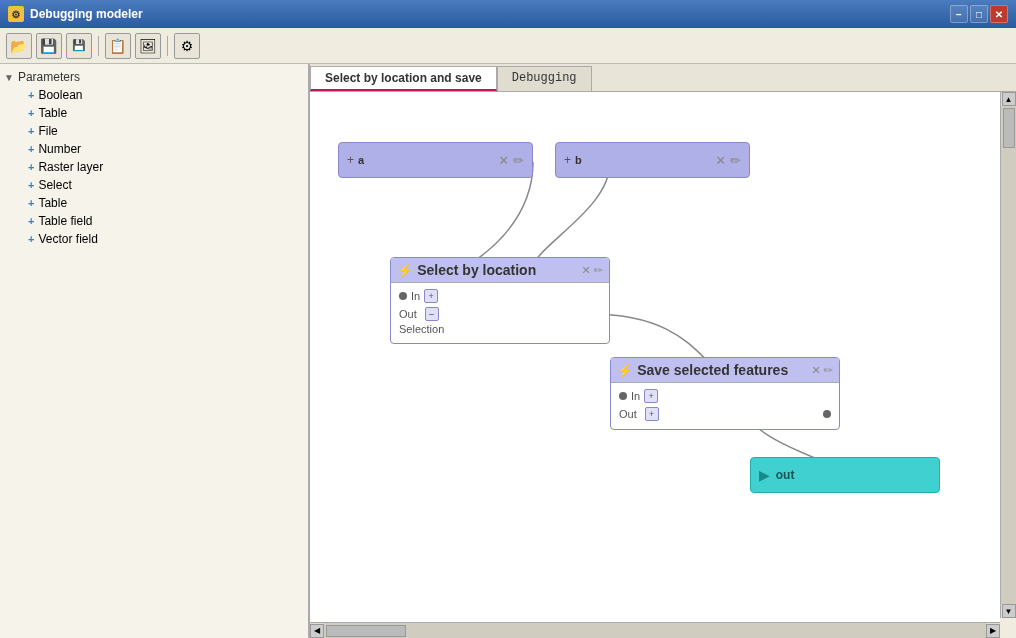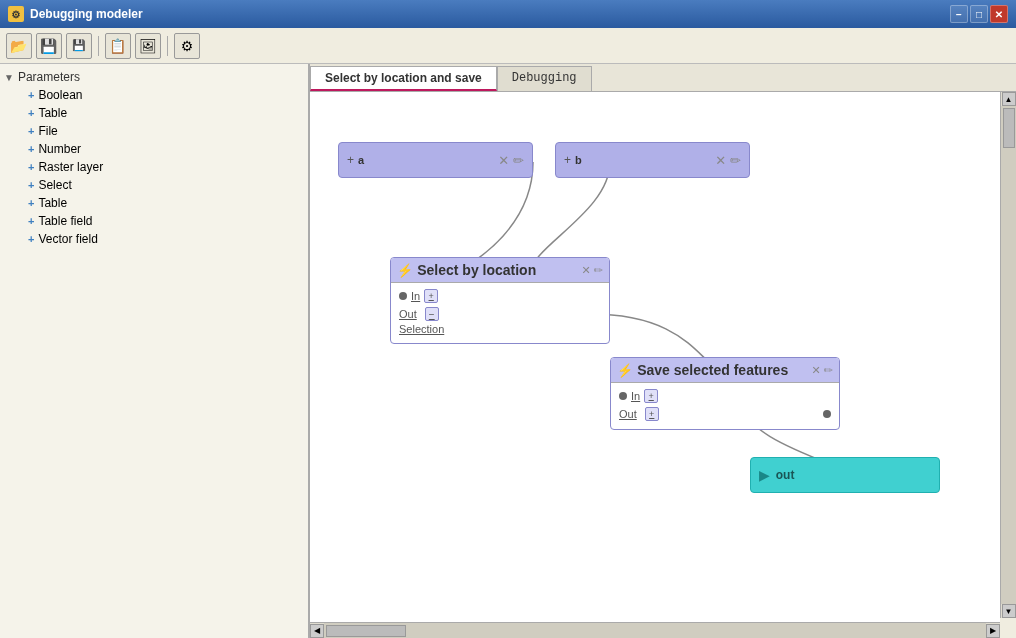--- a/index.html
+++ b/index.html
@@ -219,21 +219,21 @@
 
     .node-header {
       display: flex; align-items: center;
       background: #c0c0f0;
       padding: 4px 6px;
       border-radius: 3px 3px 0 0;
       border-bottom: 1px solid #aaa;
     }
     .node-title { flex: 1; font-size: 14px; font-weight: bold; color: #333; }
 
-    .node-body { padding: 4px 8px 6px; font-size: 11px; color: #555; text-decoration: underline; }
+    .node-body { padding: 4px 8px 6px; font-size: 11px; color: #555; }
     .node-minus-btn {
       width: 14px; height: 14px;
       background: #e0e0f8;
       border: 1px solid #8888cc;
       border-radius: 2px;
       font-size: 10px;
       cursor: pointer;
       display: flex; align-items: center; justify-content: center;
       color: #555;
     }

